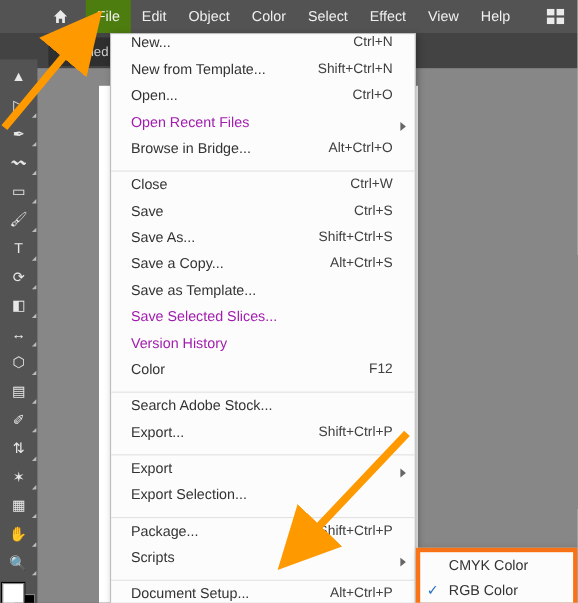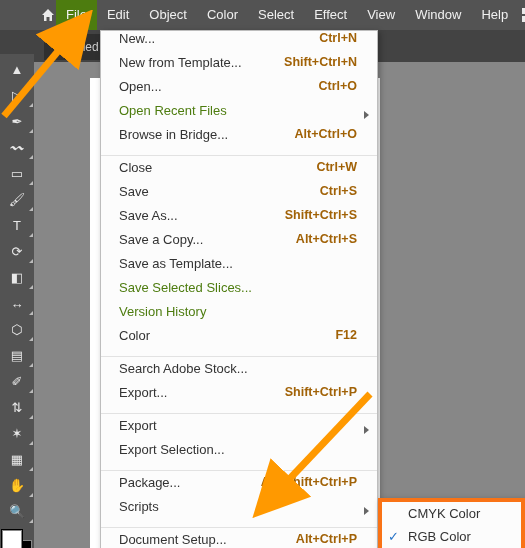--- a/index.html
+++ b/index.html
@@ -23,23 +23,23 @@
 .swatches { width:30px; height:30px; margin:6px auto 0 auto; position:relative; }
 .sw-front { position:absolute; left:0; top:0; width:20px; height:20px; background:#fff; border:1px solid #888; box-shadow:0 0 0 1px #000;}
 .sw-back { position:absolute; right:0; bottom:0; width:20px; height:20px; background:#000; border:1px solid #888; }
 
 .canvas-area { position:absolute; left:34px; top:62px; right:0; bottom:0; background:#878787; }
 .doc { position:absolute; left:56px; top:16px; width:290px; height:470px; background:#fff;}
 
 
 .menu { position:absolute; left:100px; top:30px; width:278px; background:#fcfcfc; border:1px solid #bdbdbd; box-shadow:2px 2px 6px rgba(0,0,0,.3); font-size:13px; color:#333; }
 .menu .row { display:flex; align-items:flex-start; height:24px; padding:0 20px 0 18px; position:relative;}
-.menu .row.disabled { color:#4d7c0f; }
+.menu .row.disabled { color:#a21caf; }
 .menu .row .lbl { flex:1; white-space:nowrap; }
-.menu .row .sc { color:#a16207; font-size:12.5px;font-weight:bold; }
+.menu .row .sc { color:#404040; font-size:12.5px; }
 .menu .row.disabled .sc { color:#b8b8b8;}
 .menu .row.has-sub::after { content:""; position:absolute; right:8px; top:50%; transform:translateY(-50%); width:0; height:0; border-top:4px solid transparent; border-bottom:4px solid transparent; border-left:5px solid #666;}
 .menu .sep { height:1px; background:#e2e2e2; margin:4px 0;}
 
 .submenu { position:absolute; left:378px; top:498px; width:147px; background:#fcfcfc; border:4px solid #f97316; box-shadow:2px 2px 6px rgba(0,0,0,.3); font-size:13px; color:#333; }
 .submenu .srow { display:flex; align-items:center; height:23px; padding:0 12px 0 26px; position:relative;}
 .submenu .srow .check { position:absolute; left:6px; top:4px; color:#2773c7; font-size:13px;}
 
 
 .arrow { position:absolute; pointer-events:none; }
@@ -60,21 +60,20 @@
       </svg>
   </div>
   <div class="spacer"></div>
   <div class="menu-item active">File</div>
   <div class="menu-item">Edit</div>
   <div class="menu-item">Object</div>
   <div class="menu-item">Color</div>
   <div class="menu-item">Select</div>
   <div class="menu-item">Effect</div>
   <div class="menu-item">View</div>
-  <div class="menu-item">Window</div>
   <div class="menu-item">Help</div>
   <div class="right-icons">
     <div class="ri">
       <svg width="16" height="14" viewBox="0 0 16 14" fill="#eaeaea">
           <rect x="0" y="0" width="7" height="6"></rect>
           <rect x="9" y="0" width="7" height="6"></rect>
           <rect x="0" y="8" width="7" height="6"></rect>
           <rect x="9" y="8" width="7" height="6"></rect>
         </svg>
     </div>

